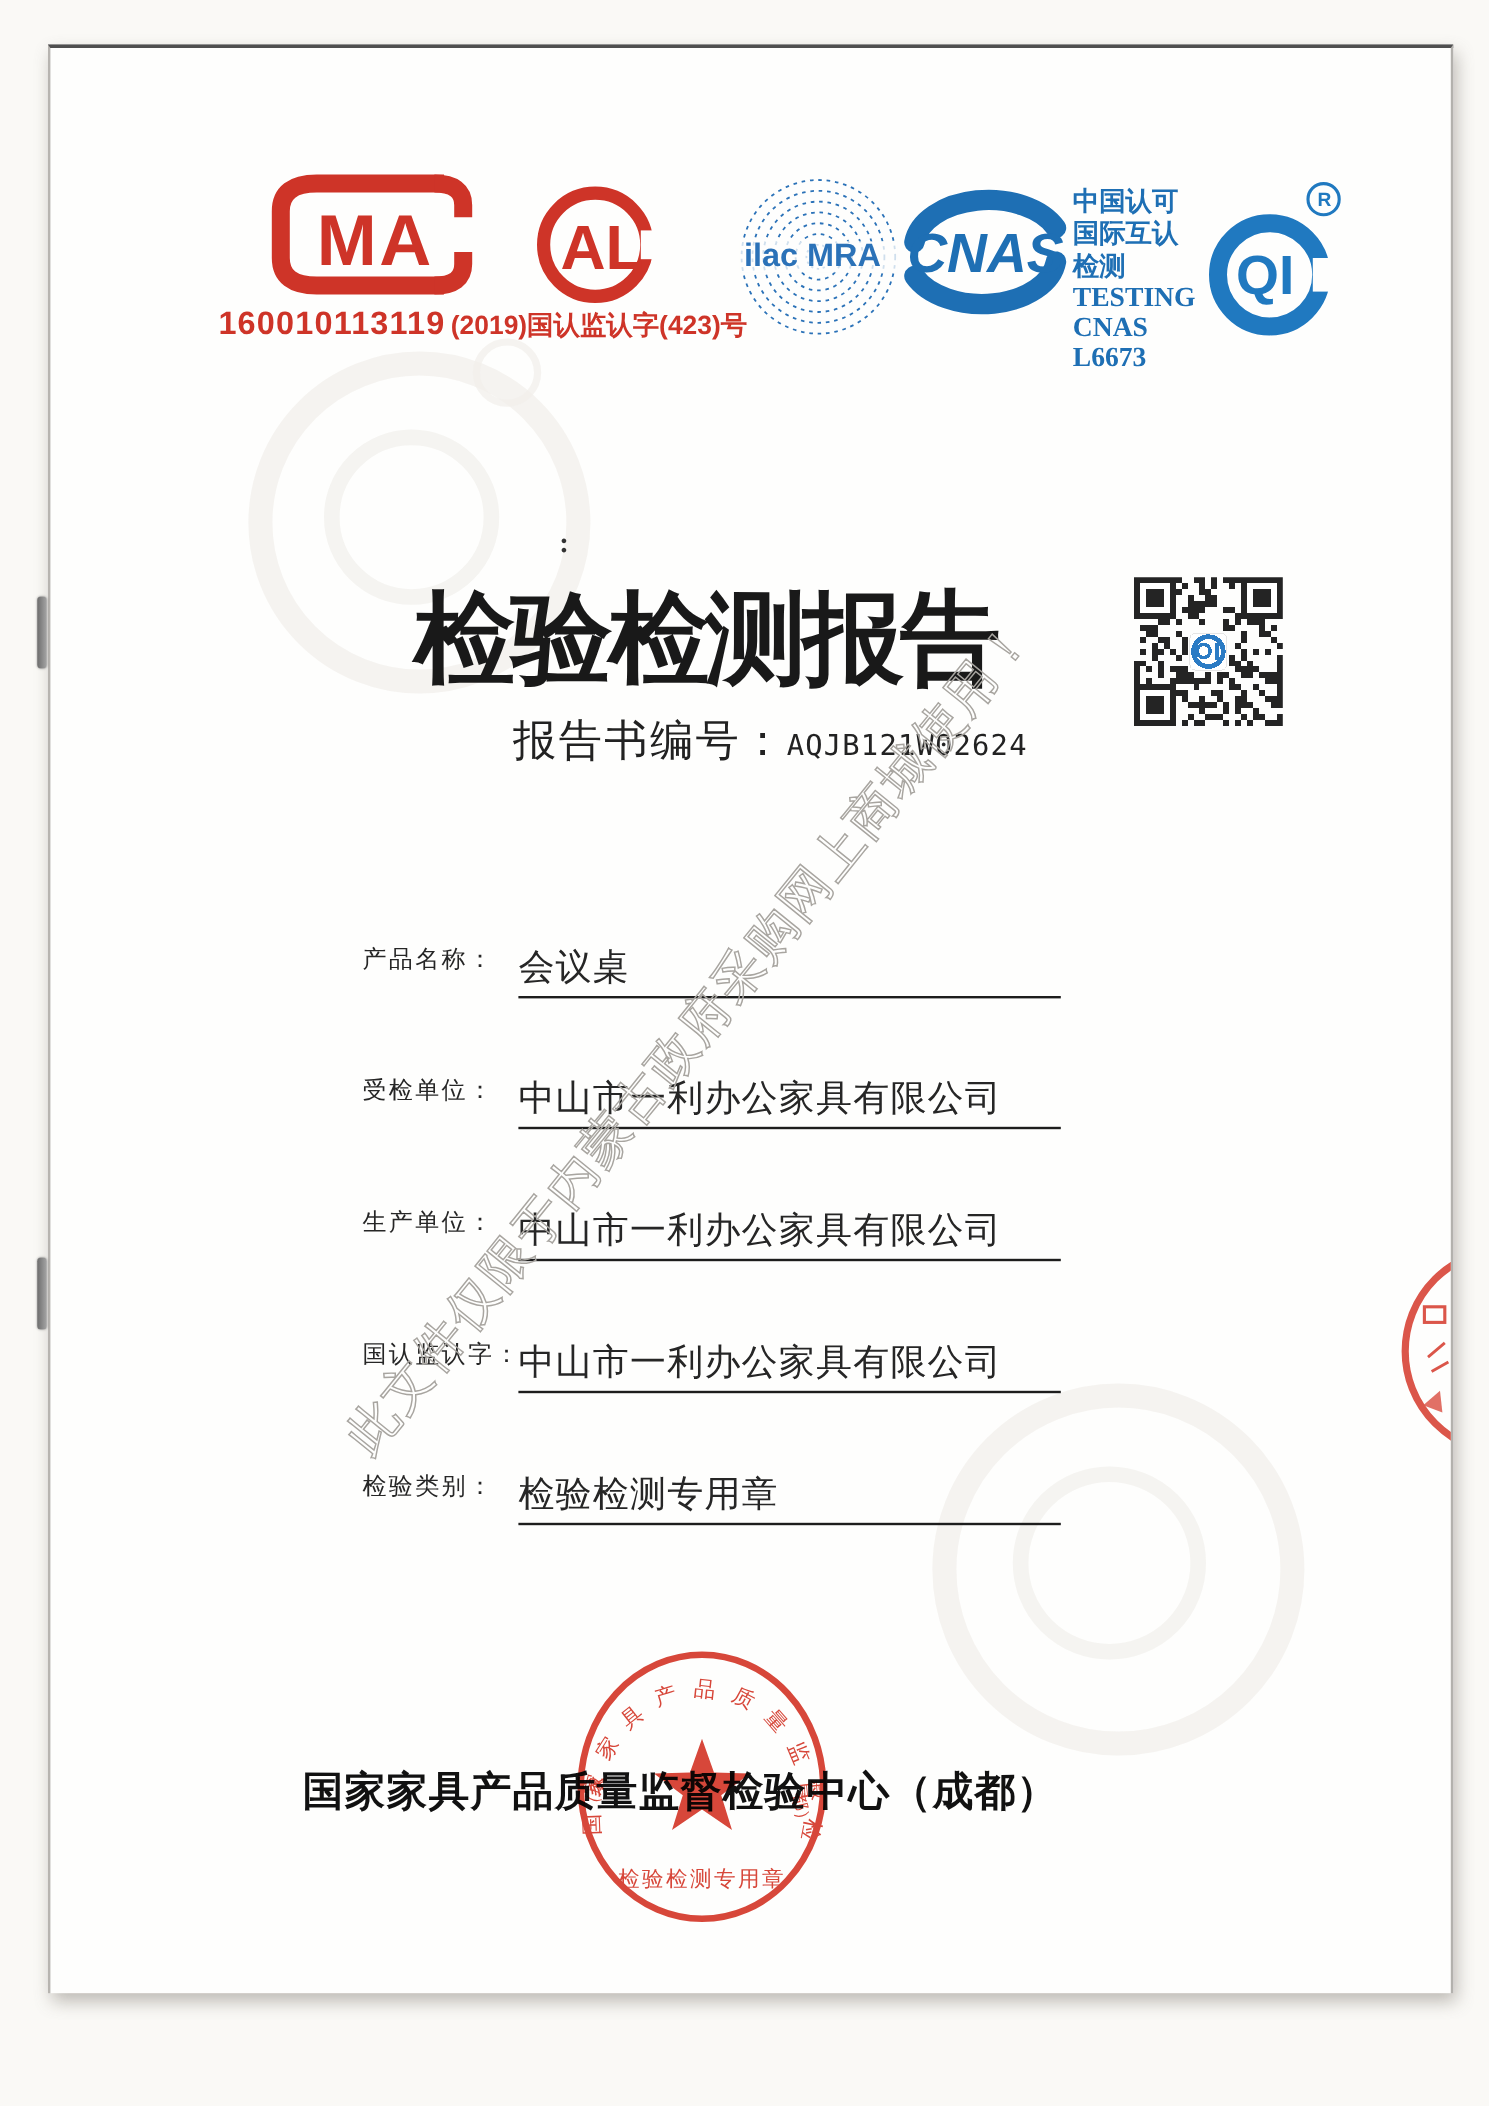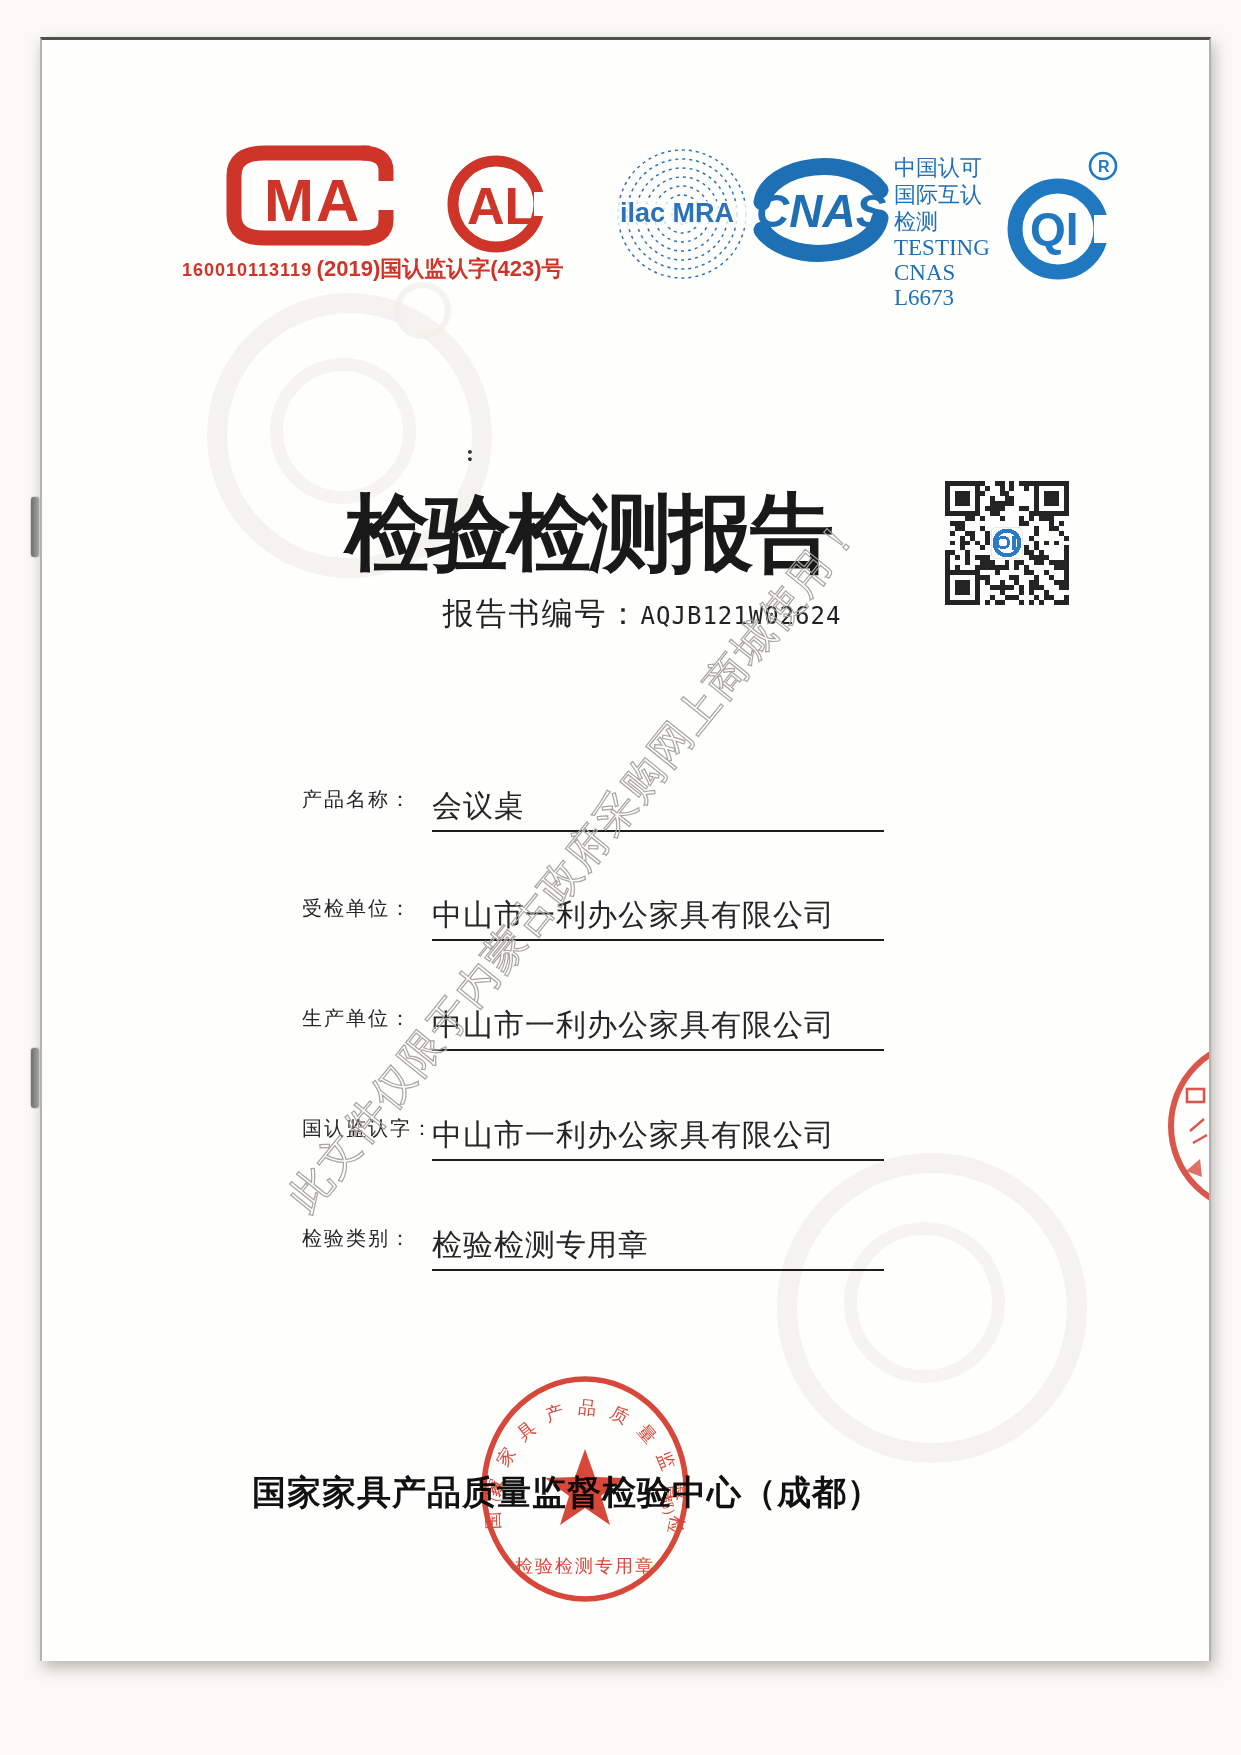--- a/index.html
+++ b/index.html
@@ -14,30 +14,30 @@
     border-top:3px solid #4f4f4f;
     border-left:2px solid #b7b4b0;
     border-right:2px solid #b3b1ad;
     box-shadow:3px 7px 14px rgba(110,105,95,.45);
   }
   .serif{font-family:"Liberation Serif","DejaVu Serif",serif;}
   .mono{font-family:"DejaVu Sans Mono","Liberation Mono",monospace;}
   .abs{position:absolute;}
   
   .cma-caption{left:140px;top:214px;width:430px;color:#ce3428;font-weight:bold;white-space:nowrap;}
-  .cma-caption .num{font-size:18px;letter-spacing:1px;}
+  .cma-caption .num{font-size:27px;letter-spacing:1px;}
   .cma-caption .appr{font-size:22px;}
-  .cnas-caption{left:852px;top:114px;width:120px;color:#1e6fb4;font-weight:normal;line-height:27px;font-size:22px;}
+  .cnas-caption{left:852px;top:114px;width:120px;color:#1e6fb4;font-weight:bold;line-height:27px;font-size:22px;}
   .cnas-caption .lat{font-size:23px;line-height:25px;}
   
   .stray-colon{left:424px;top:400px;font-size:24px;font-weight:bold;color:#333;}
   .title{left:300px;top:452px;width:492px;text-align:center;font-size:84px;line-height:1;
          font-weight:bold;color:#191919;letter-spacing:-3px;white-space:nowrap;}
   .report-line{left:290px;top:553px;width:620px;text-align:center;color:#222;white-space:nowrap;}
-  .report-line .lbl{font-size:31px;letter-spacing:2px;}
+  .report-line .lbl{font-size:36px;letter-spacing:2px;}
   .report-line .no{font-size:24px;letter-spacing:1px;}
   
   .f-label{left:260px;font-size:20px;color:#262626;letter-spacing:2px;}
   .f-value{left:390px;width:452px;font-size:30px;color:#262626;letter-spacing:1px;}
   .f-line{left:390px;width:452px;height:2px;background:#1d1d1d;}
   
   .issuer{left:205px;top:1430px;width:640px;text-align:center;font-size:34px;font-weight:bold;
           color:#111;letter-spacing:1px;white-space:nowrap;z-index:3;}
   .stamp{left:432px;top:1335px;z-index:4;mix-blend-mode:multiply;opacity:.93;}
   .side-stamp{left:1118px;top:991px;z-index:4;opacity:.85;}

